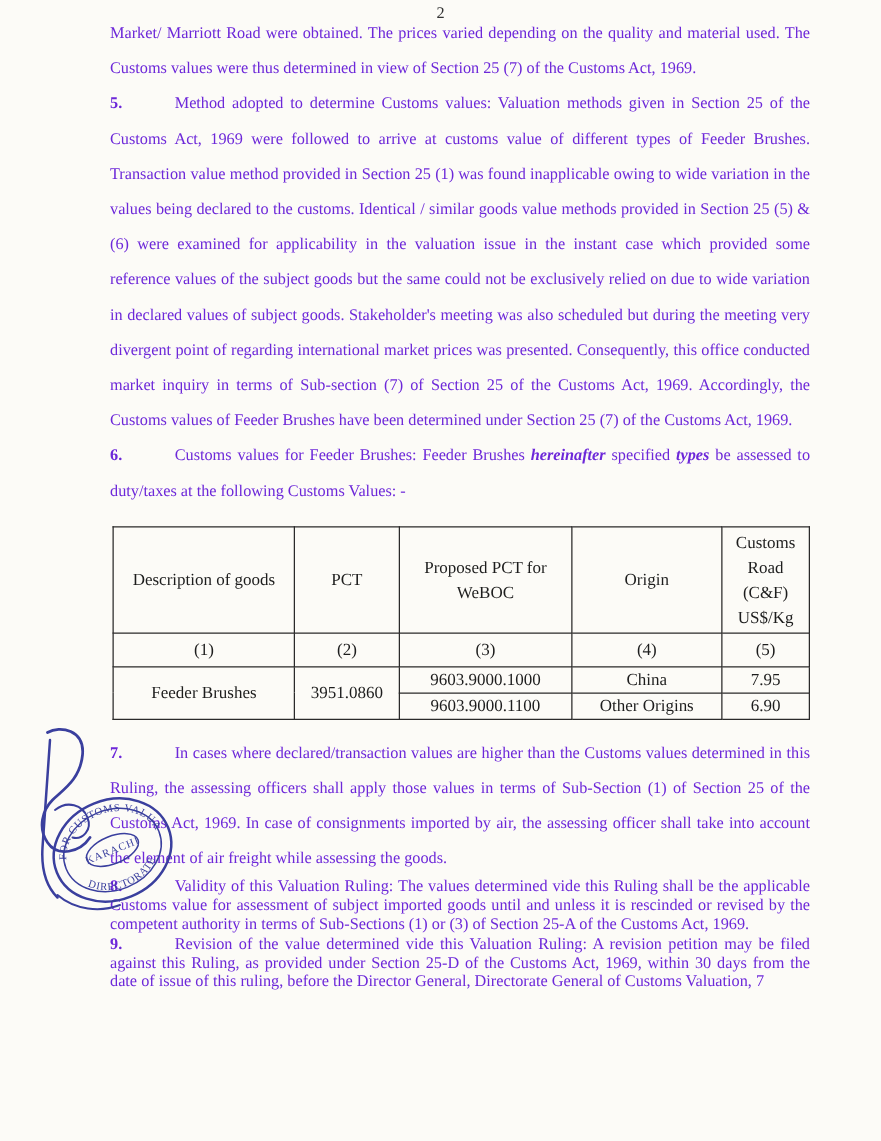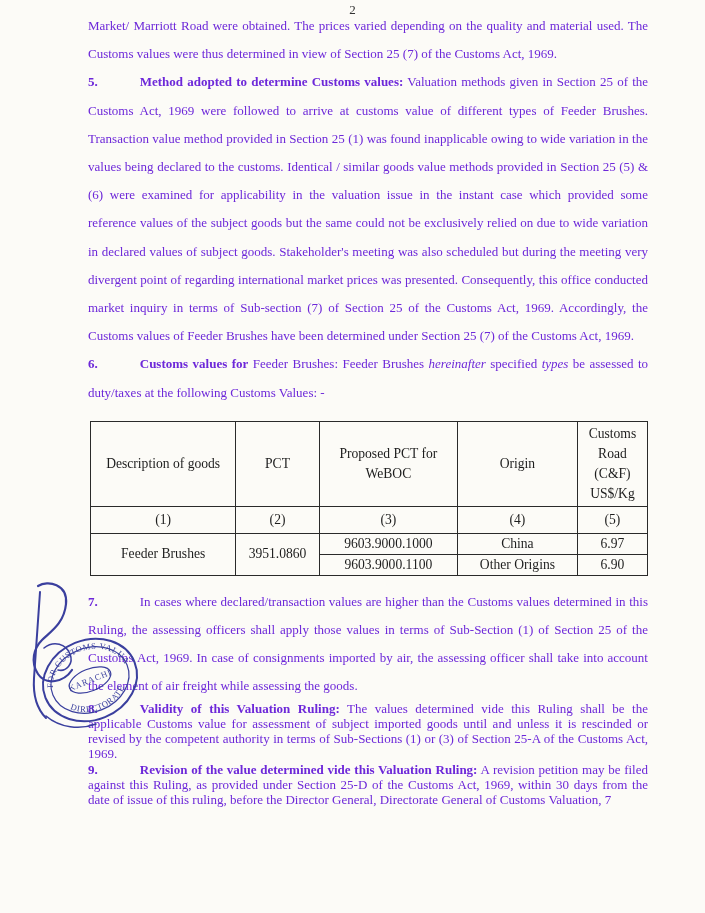--- a/index.html
+++ b/index.html
@@ -47,24 +47,24 @@
     margin-top: 12px;
   }
   .num {
     font-weight: bold;
   }
   .numsp {
     display: inline-block;
     width: 42px;
   }
   b.hd {
+    font-weight: normal;
+  }
+  b.bi {
     font-weight: bold;
-  }
-  b.bi {
-    font-weight: normal;
     font-style: italic;
   }
   
   .tbl-wrap {
     margin-top: 14px;
     margin-left: 2px;
     width: 558px;
   }
   table.vr {
     border-collapse: collapse;
@@ -159,21 +159,21 @@
             <td class="rownum">(2)</td>
             <td class="rownum">(3)</td>
             <td class="rownum">(4)</td>
             <td class="rownum">(5)</td>
           </tr>
           <tr>
             <td class="b" rowspan="2">Feeder Brushes</td>
             <td rowspan="2">3951.0860</td>
             <td>9603.9000.1000</td>
             <td>China</td>
-            <td class="b">6.97</td>
+            <td class="b">7.95</td>
           </tr>
           <tr>
             <td>9603.9000.1100</td>
             <td>Other Origins</td>
             <td class="b">6.90</td>
           </tr>
         </tbody>
       </table>
     </div>
 

